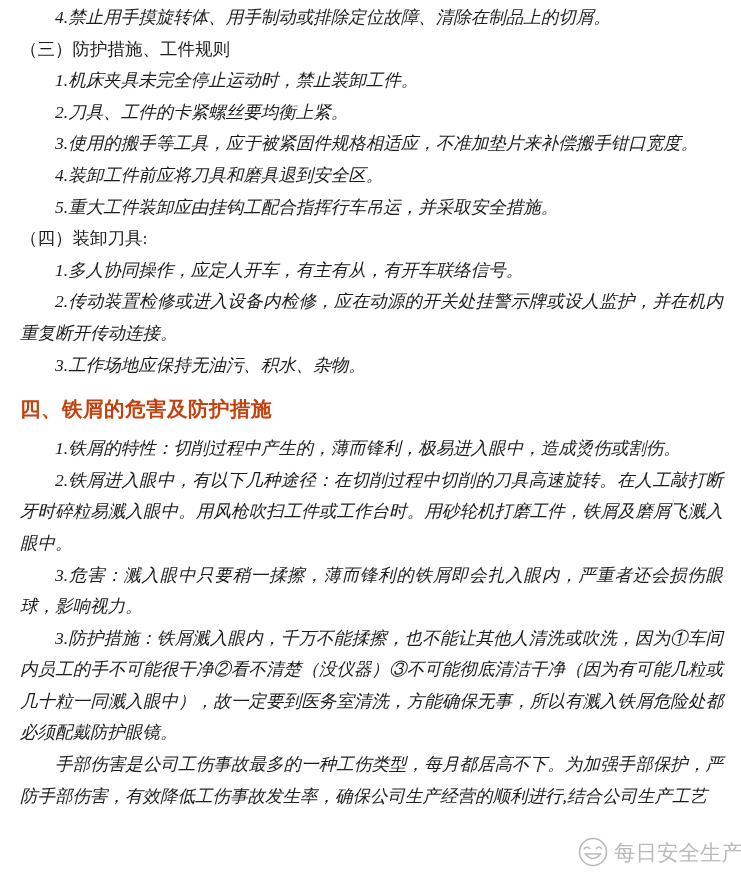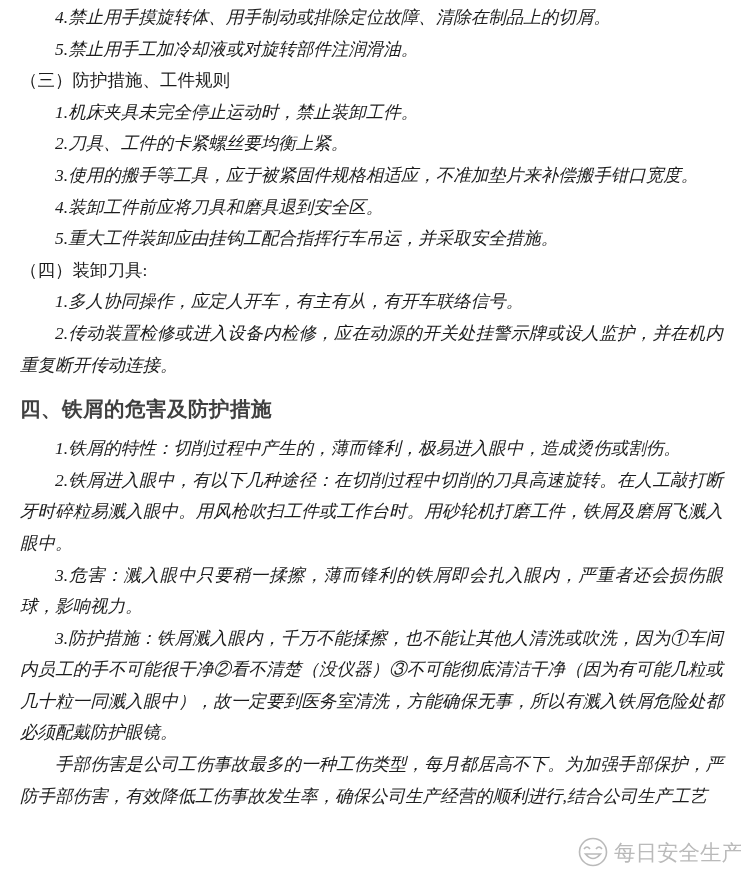--- a/index.html
+++ b/index.html
@@ -18,21 +18,21 @@
     text-align: justify;
   }
   .doc p { margin: 0; padding: 0; }
   .para { text-indent: 2em; font-style: italic; }
   .subhead { text-indent: 0; }
   .heading {
     font-family: "Liberation Sans", sans-serif;
     font-weight: 700;
     font-size: 20.5px;
     line-height: 36px;
-    color: #404040;
+    color: #c2410c;
     margin: 10px 0 6px 0 !important;
     text-indent: 0;
     letter-spacing: 0.5px;
   }
   .watermark {
     position: absolute;
     left: 576px; top: 833px;
     height: 38px;
     display: flex;
     align-items: center;
@@ -47,30 +47,30 @@
     letter-spacing: 0px;
     font-family: "Liberation Serif", serif;
   }
   .watermark svg { display: block; }
 </style>
 </head>
 <body>
 
 <div class="doc">
   <p class="para">4.禁止用手摸旋转体、用手制动或排除定位故障、清除在制品上的切屑。</p>
-  <p class="para">5.禁止用手工加冷却液或对旋转部件注润滑油。</p>
   <p class="subhead">（三）防护措施、工件规则</p>
   <p class="para">1.机床夹具未完全停止运动时，禁止装卸工件。</p>
   <p class="para">2.刀具、工件的卡紧螺丝要均衡上紧。</p>
   <p class="para">3.使用的搬手等工具，应于被紧固件规格相适应，不准加垫片来补偿搬手钳口宽度。</p>
   <p class="para">4.装卸工件前应将刀具和磨具退到安全区。</p>
   <p class="para">5.重大工件装卸应由挂钩工配合指挥行车吊运，并采取安全措施。</p>
   <p class="subhead">（四）装卸刀具:</p>
   <p class="para">1.多人协同操作，应定人开车，有主有从，有开车联络信号。</p>
   <p class="para">2.传动装置检修或进入设备内检修，应在动源的开关处挂警示牌或设人监护，并在机内重复断开传动连接。</p>
+  <p class="para">3.工作场地应保持无油污、积水、杂物。</p>
   <p class="heading">四、铁屑的危害及防护措施</p>
   <p class="para">1.铁屑的特性：切削过程中产生的，薄而锋利，极易进入眼中，造成烫伤或割伤。</p>
   <p class="para">2.铁屑进入眼中，有以下几种途径：在切削过程中切削的刀具高速旋转。在人工敲打断牙时碎粒易溅入眼中。用风枪吹扫工件或工作台时。用砂轮机打磨工件，铁屑及磨屑飞溅入眼中。</p>
   <p class="para">3.危害：溅入眼中只要稍一揉擦，薄而锋利的铁屑即会扎入眼内，严重者还会损伤眼球，影响视力。</p>
   <p class="para">3.防护措施：铁屑溅入眼内，千万不能揉擦，也不能让其他人清洗或吹洗，因为①车间内员工的手不可能很干净②看不清楚（没仪器）③不可能彻底清洁干净（因为有可能几粒或几十粒一同溅入眼中），故一定要到医务室清洗，方能确保无事，所以有溅入铁屑危险处都必须配戴防护眼镜。</p>
   <p class="para">手部伤害是公司工伤事故最多的一种工伤类型，每月都居高不下。为加强手部保护，严防手部伤害，有效降低工伤事故发生率，确保公司生产经营的顺利进行,结合公司生产工艺</p>
 </div>
 
 <div class="watermark">
   <span>

